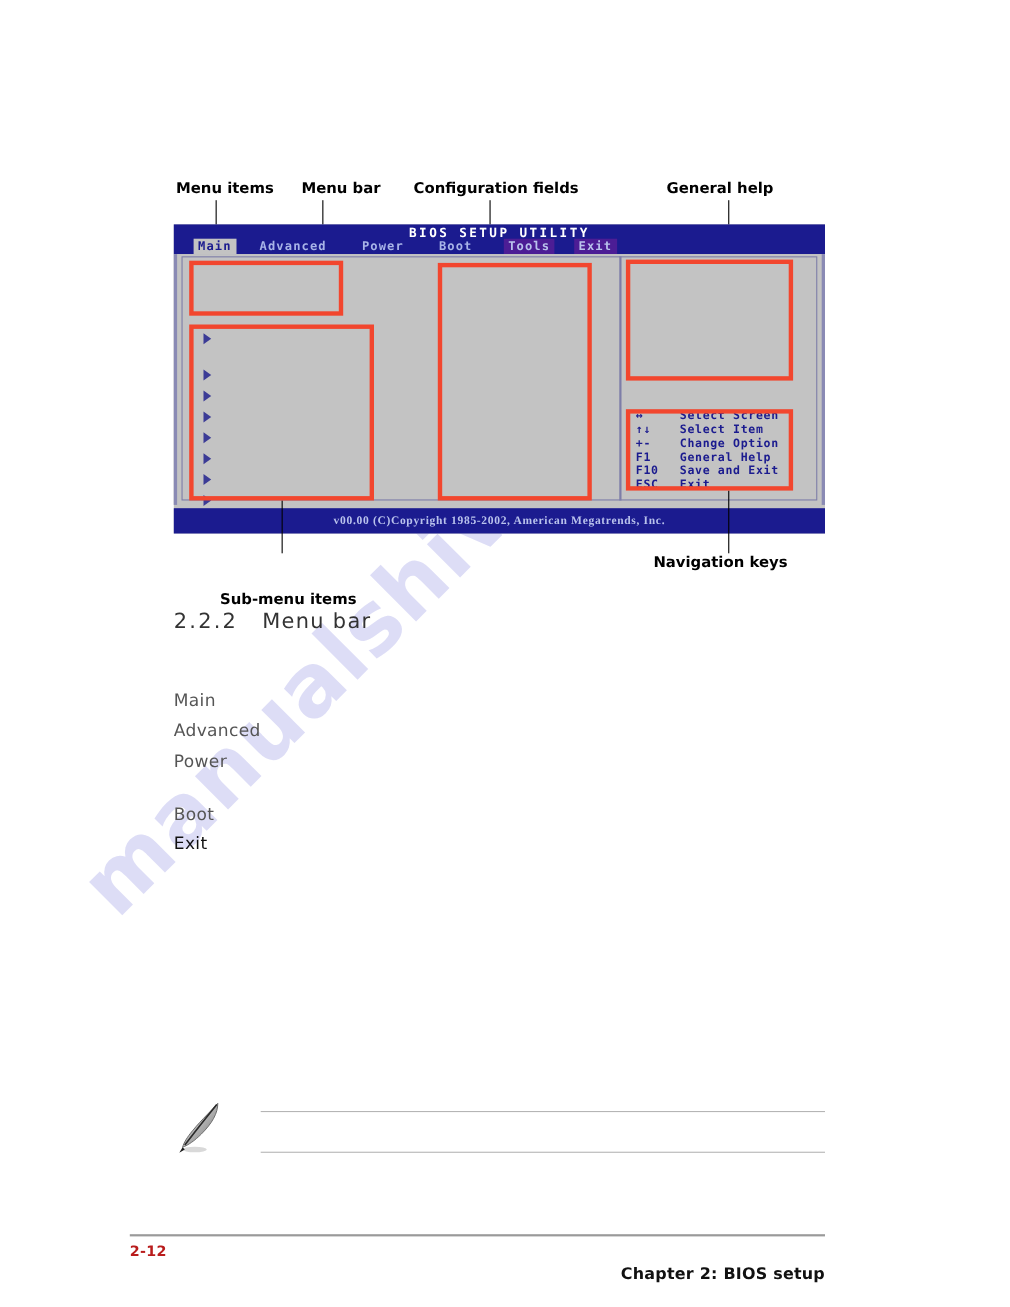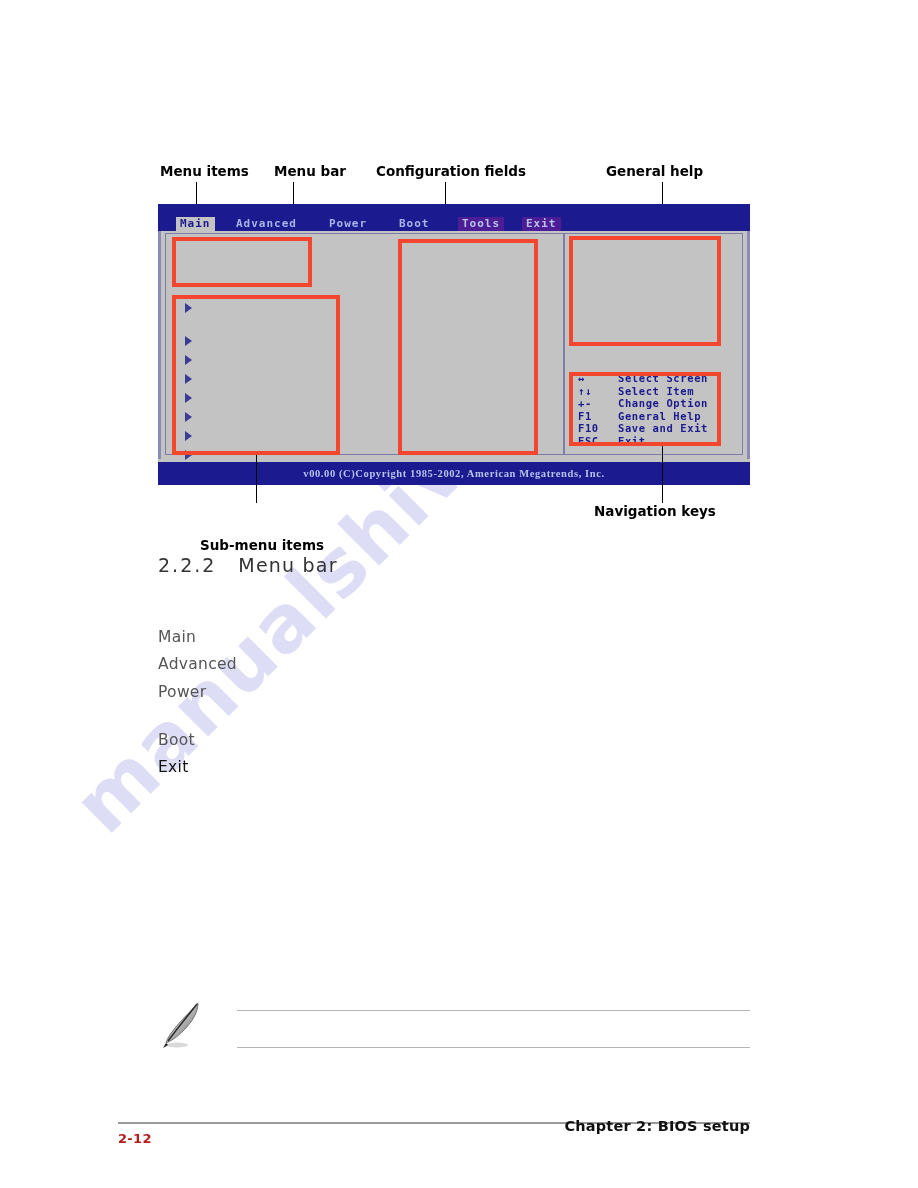--- a/index.html
+++ b/index.html
@@ -236,21 +236,21 @@
     top: 1131px;
     font-family: "DejaVu Sans", sans-serif;
     font-size: 13px;
     font-weight: 700;
     color: #b91c1c;
     letter-spacing: 0.3px;
   }
   .footer-right {
     position: absolute;
     right: 168px;
-    top: 1118px;
+    top: 1151px;
     font-family: "DejaVu Sans", sans-serif;
     font-size: 14.5px;
     font-weight: 700;
     color: #111;
     letter-spacing: 0.2px;
     white-space: nowrap;
   }
 </style>
 </head>
 <body>
@@ -268,20 +268,21 @@
   <div class="callout" style="left:606px; top:163px;">General help</div>
 
   <div class="leader" style="left:196px; top:182px; height:55px;"></div>
   <div class="leader" style="left:293px; top:182px; height:30px;"></div>
   <div class="leader" style="left:445px; top:182px; height:57px;"></div>
   <div class="leader" style="left:662px; top:182px; height:55px;"></div>
 
   <div class="bios">
 
     <div class="bios-titlebar">
+      <div class="bios-title">BIOS SETUP UTILITY</div>
       <div class="bios-menubar">
         <div class="bios-menu-item selected" style="left:18px;">Main</div>
         <div class="bios-menu-item" style="left:74px;">Advanced</div>
         <div class="bios-menu-item" style="left:167px;">Power</div>
         <div class="bios-menu-item" style="left:237px;">Boot</div>
         <div class="bios-menu-item shaded" style="left:300px;">Tools</div>
         <div class="bios-menu-item shaded" style="left:364px;">Exit</div>
       </div>
     </div>
 

